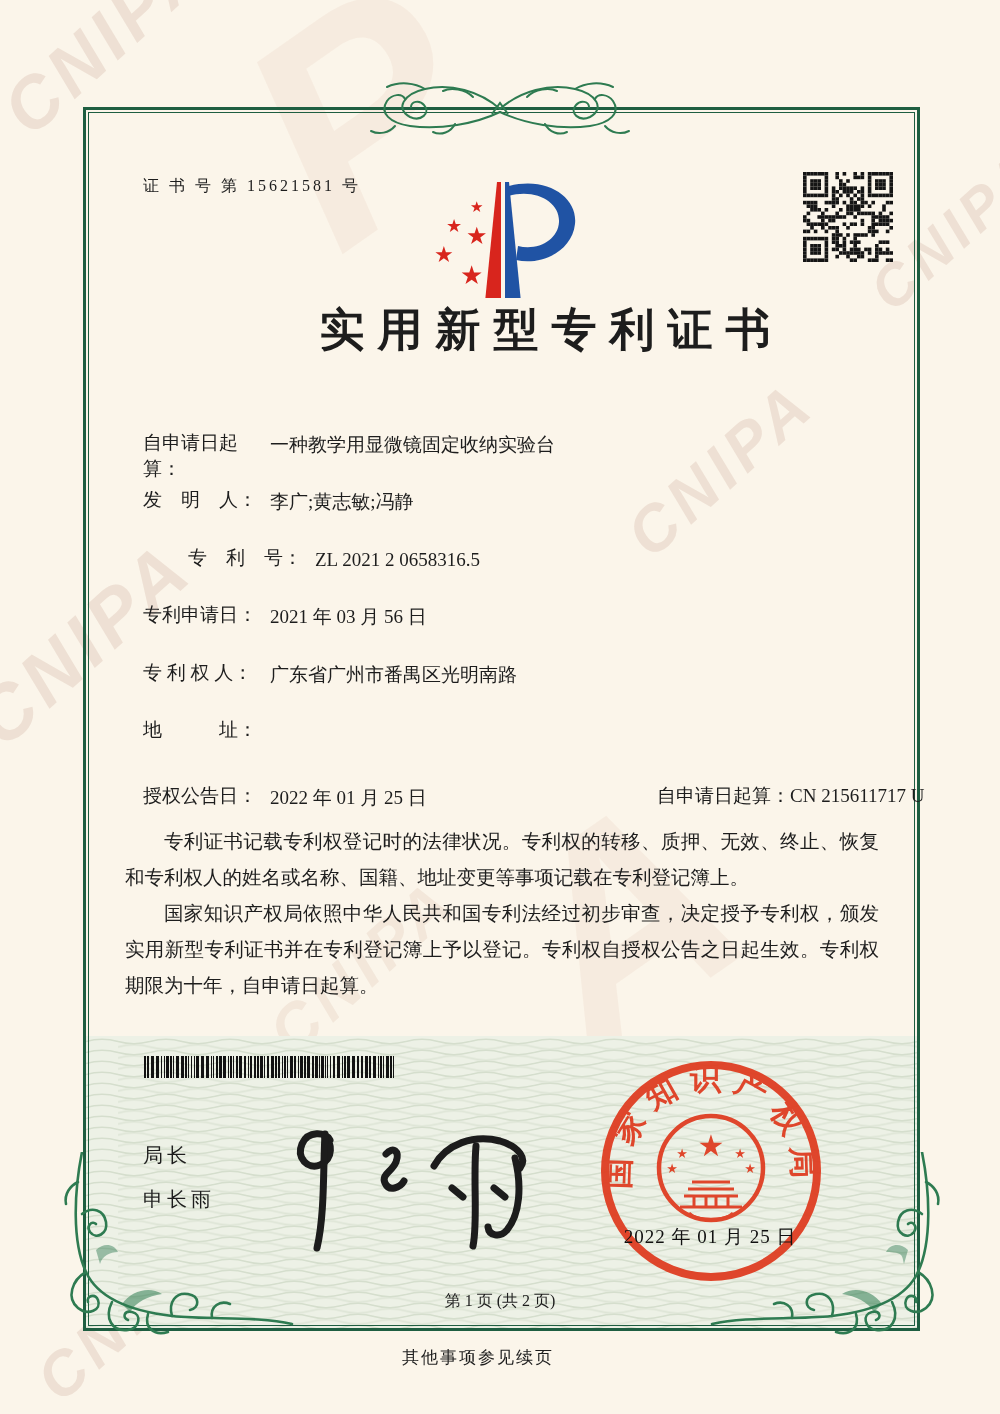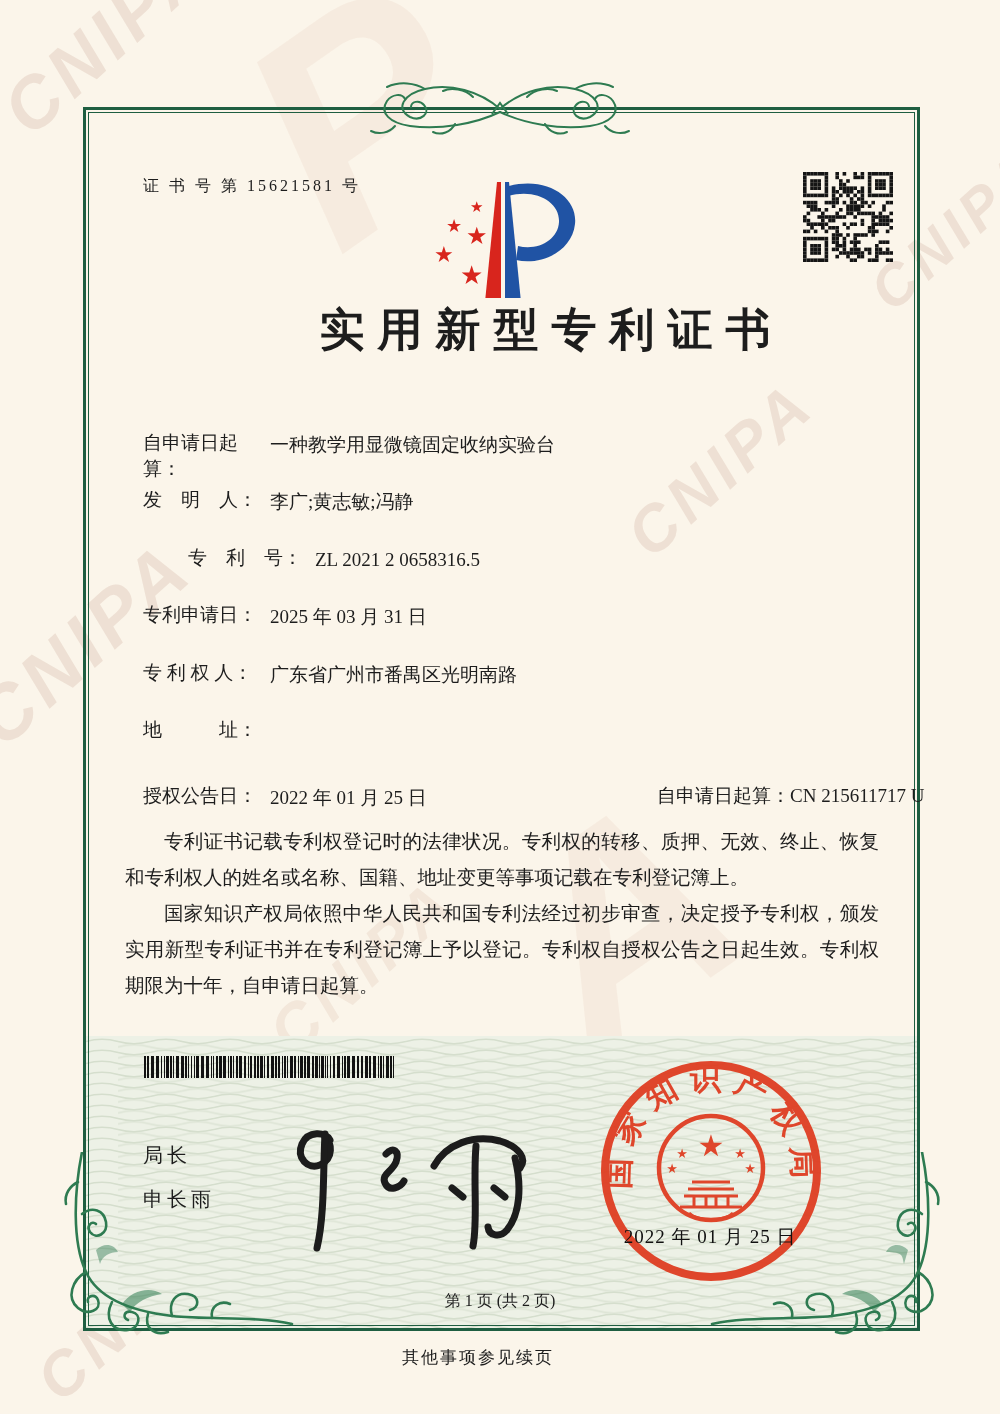--- a/index.html
+++ b/index.html
@@ -457,21 +457,21 @@
   <div class="frow" style="top:487px;">
     <span class="lbl">发　明　人：</span>
     <span class="val">李广;黄志敏;冯静</span>
   </div>
   <div class="frow" style="top:545px;margin-left:45px;">
     <span class="lbl">专　利　号：</span>
     <span class="val">ZL 2021 2 0658316.5</span>
   </div>
   <div class="frow" style="top:602px;justify-content:flex-end;">
     <span class="lbl">专利申请日：</span>
-    <span class="val">2025 年 03 月 31 日</span>
+    <span class="val">2021 年 03 月 56 日</span>
   </div>
   <div class="frow" style="top:660px;justify-content:center;">
     <span class="lbl">专 利 权 人：</span>
     <span class="val">广东省广州市番禺区光明南路</span>
   </div>
   <div class="frow" style="top:717px;">
     <span class="lbl">地　　　址：</span>
   </div>
   <div class="frow grant" style="top:783px;">
     <span class="lbl">授权公告日：</span>

